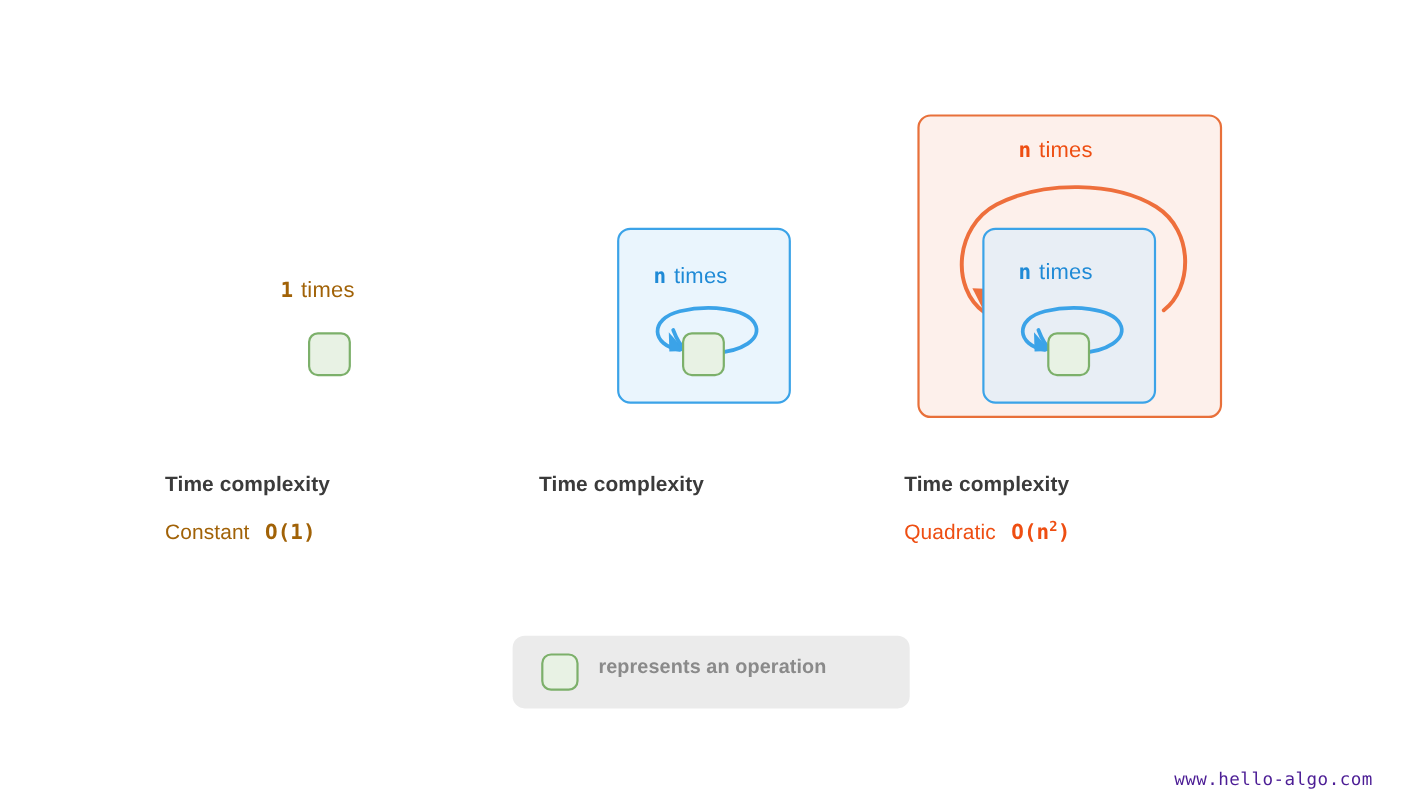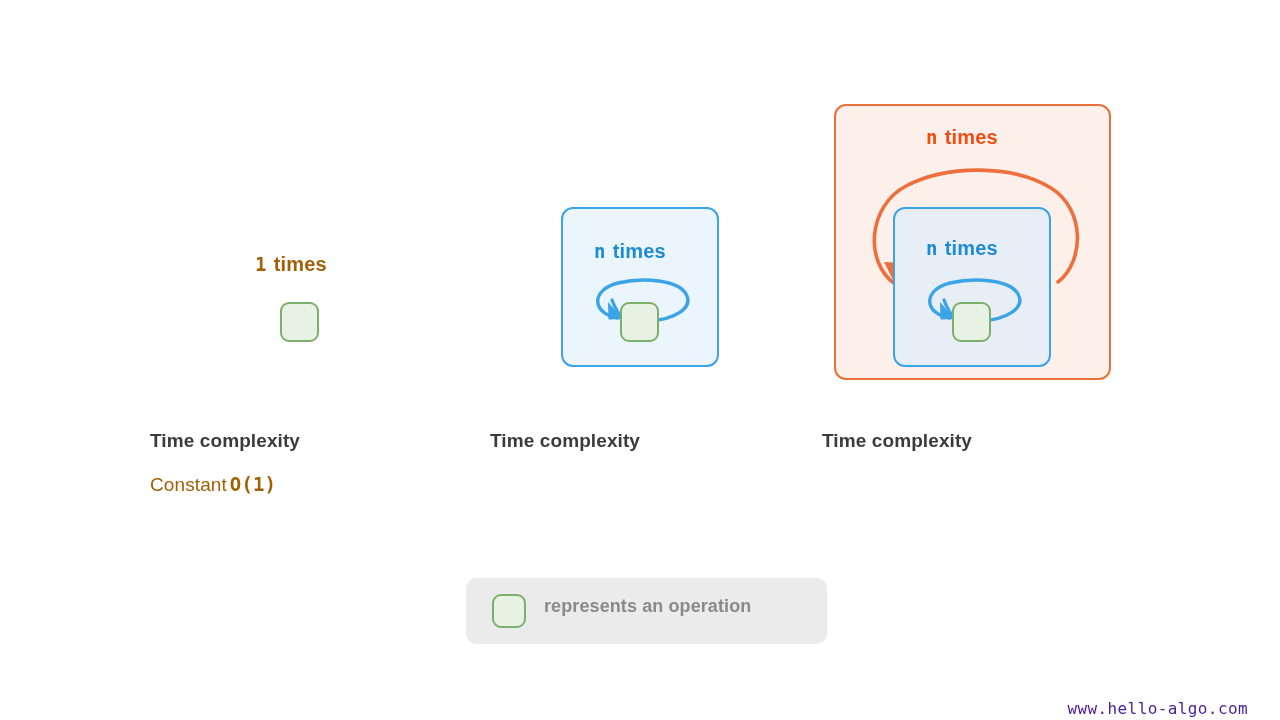--- a/index.html
+++ b/index.html
@@ -40,21 +40,21 @@
     line-height: 1;
     letter-spacing: .2px;
   }
   .loop-label .cnt {
     font-family: "DejaVu Sans Mono", "Liberation Mono", monospace;
     font-weight: bold;
     font-size: 19px;
   }
   .loop-label .word {
     font-family: "Liberation Sans", sans-serif;
-    font-weight: bold;
+    font-weight: normal;
     margin-left: 7px;
   }
 
   .green-txt  { color: #a16207; }
   .blue-txt   { color: #1f8ad6; }
   .orange-txt { color: #ee4e12; }
 
   
   .panel-box {
     box-sizing: border-box;
@@ -97,21 +97,21 @@
     font-weight: bold;
     letter-spacing: .1px;
   }
   .caption .formula .name {
     font-family: "Liberation Sans", sans-serif;
     font-weight: normal;
   }
   .caption .formula .big-o {
     font-family: "DejaVu Sans Mono", "Liberation Mono", monospace;
     font-weight: bold;
-    margin-left: 3px;
+    margin-left: 14px;
     font-size: 19px;
   }
   .caption .formula .big-o sup {
     font-size: .66em;
     vertical-align: super;
     line-height: 0;
   }
 
   
   .legend {
@@ -230,20 +230,23 @@
                C 58 1, 92 4, 100 18
                C 108 32, 88 44, 62 45" fill="none" stroke="#3ba3e8" stroke-width="3.4" stroke-linecap="round"></path>
       <path d="M 22 26 L 37 43 L 22.5 43.5 Z" fill="#3ba3e8"></path>
       <path d="M 26 24 C 29 32, 33 39, 38 43" fill="none" stroke="#3ba3e8" stroke-width="3.4" stroke-linecap="round"></path>
     </svg>
 
     <div class="op-square abs" style="left:952px; top:302px; width:39px; height:40px;"></div>
 
     <div class="caption" style="left:822px; top:430px; width:300px;">
       <span class="title">Time complexity</span>
+      <span class="formula orange-txt">
+        <span class="name">Quadratic</span><span class="big-o"><span>O(n</span><sup>2</sup><span>)</span></span>
+      </span>
     </div>
   </div>
 
   <div class="legend">
     <div class="op-square legend-square"></div>
     <div class="legend-text">represents an operation</div>
   </div>
 
   <div class="watermark">www.hello-algo.com</div>
 

